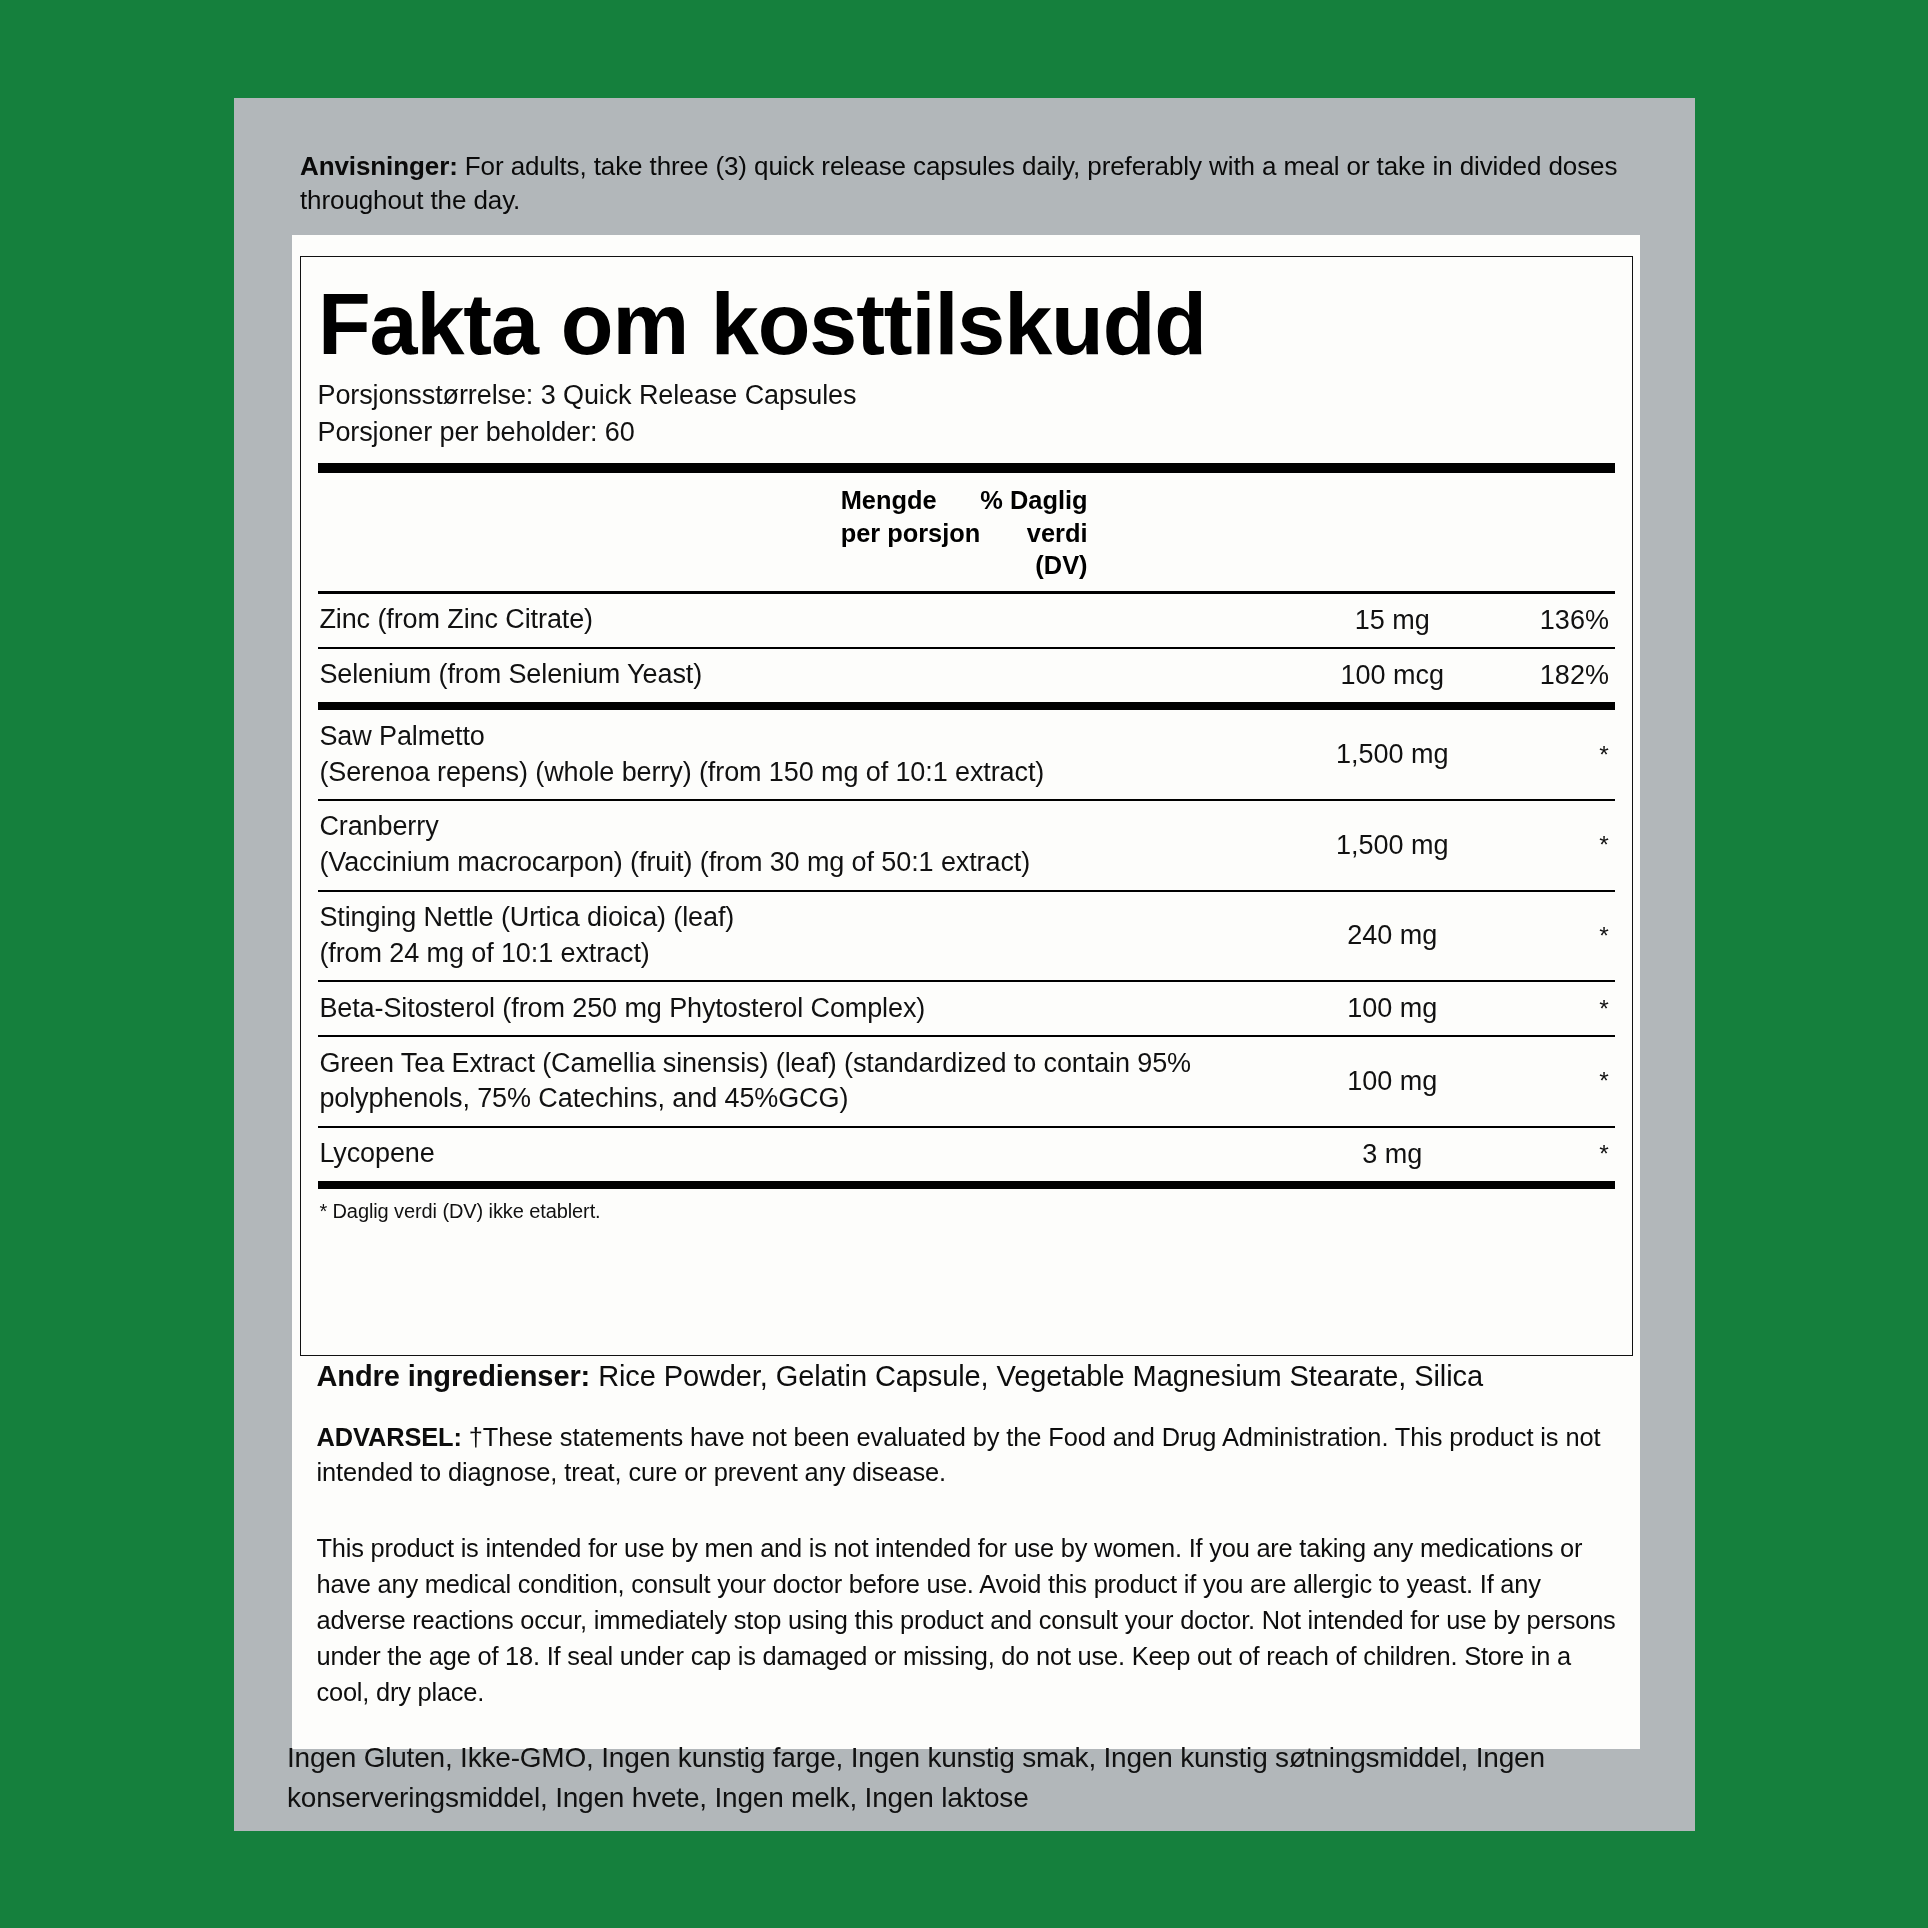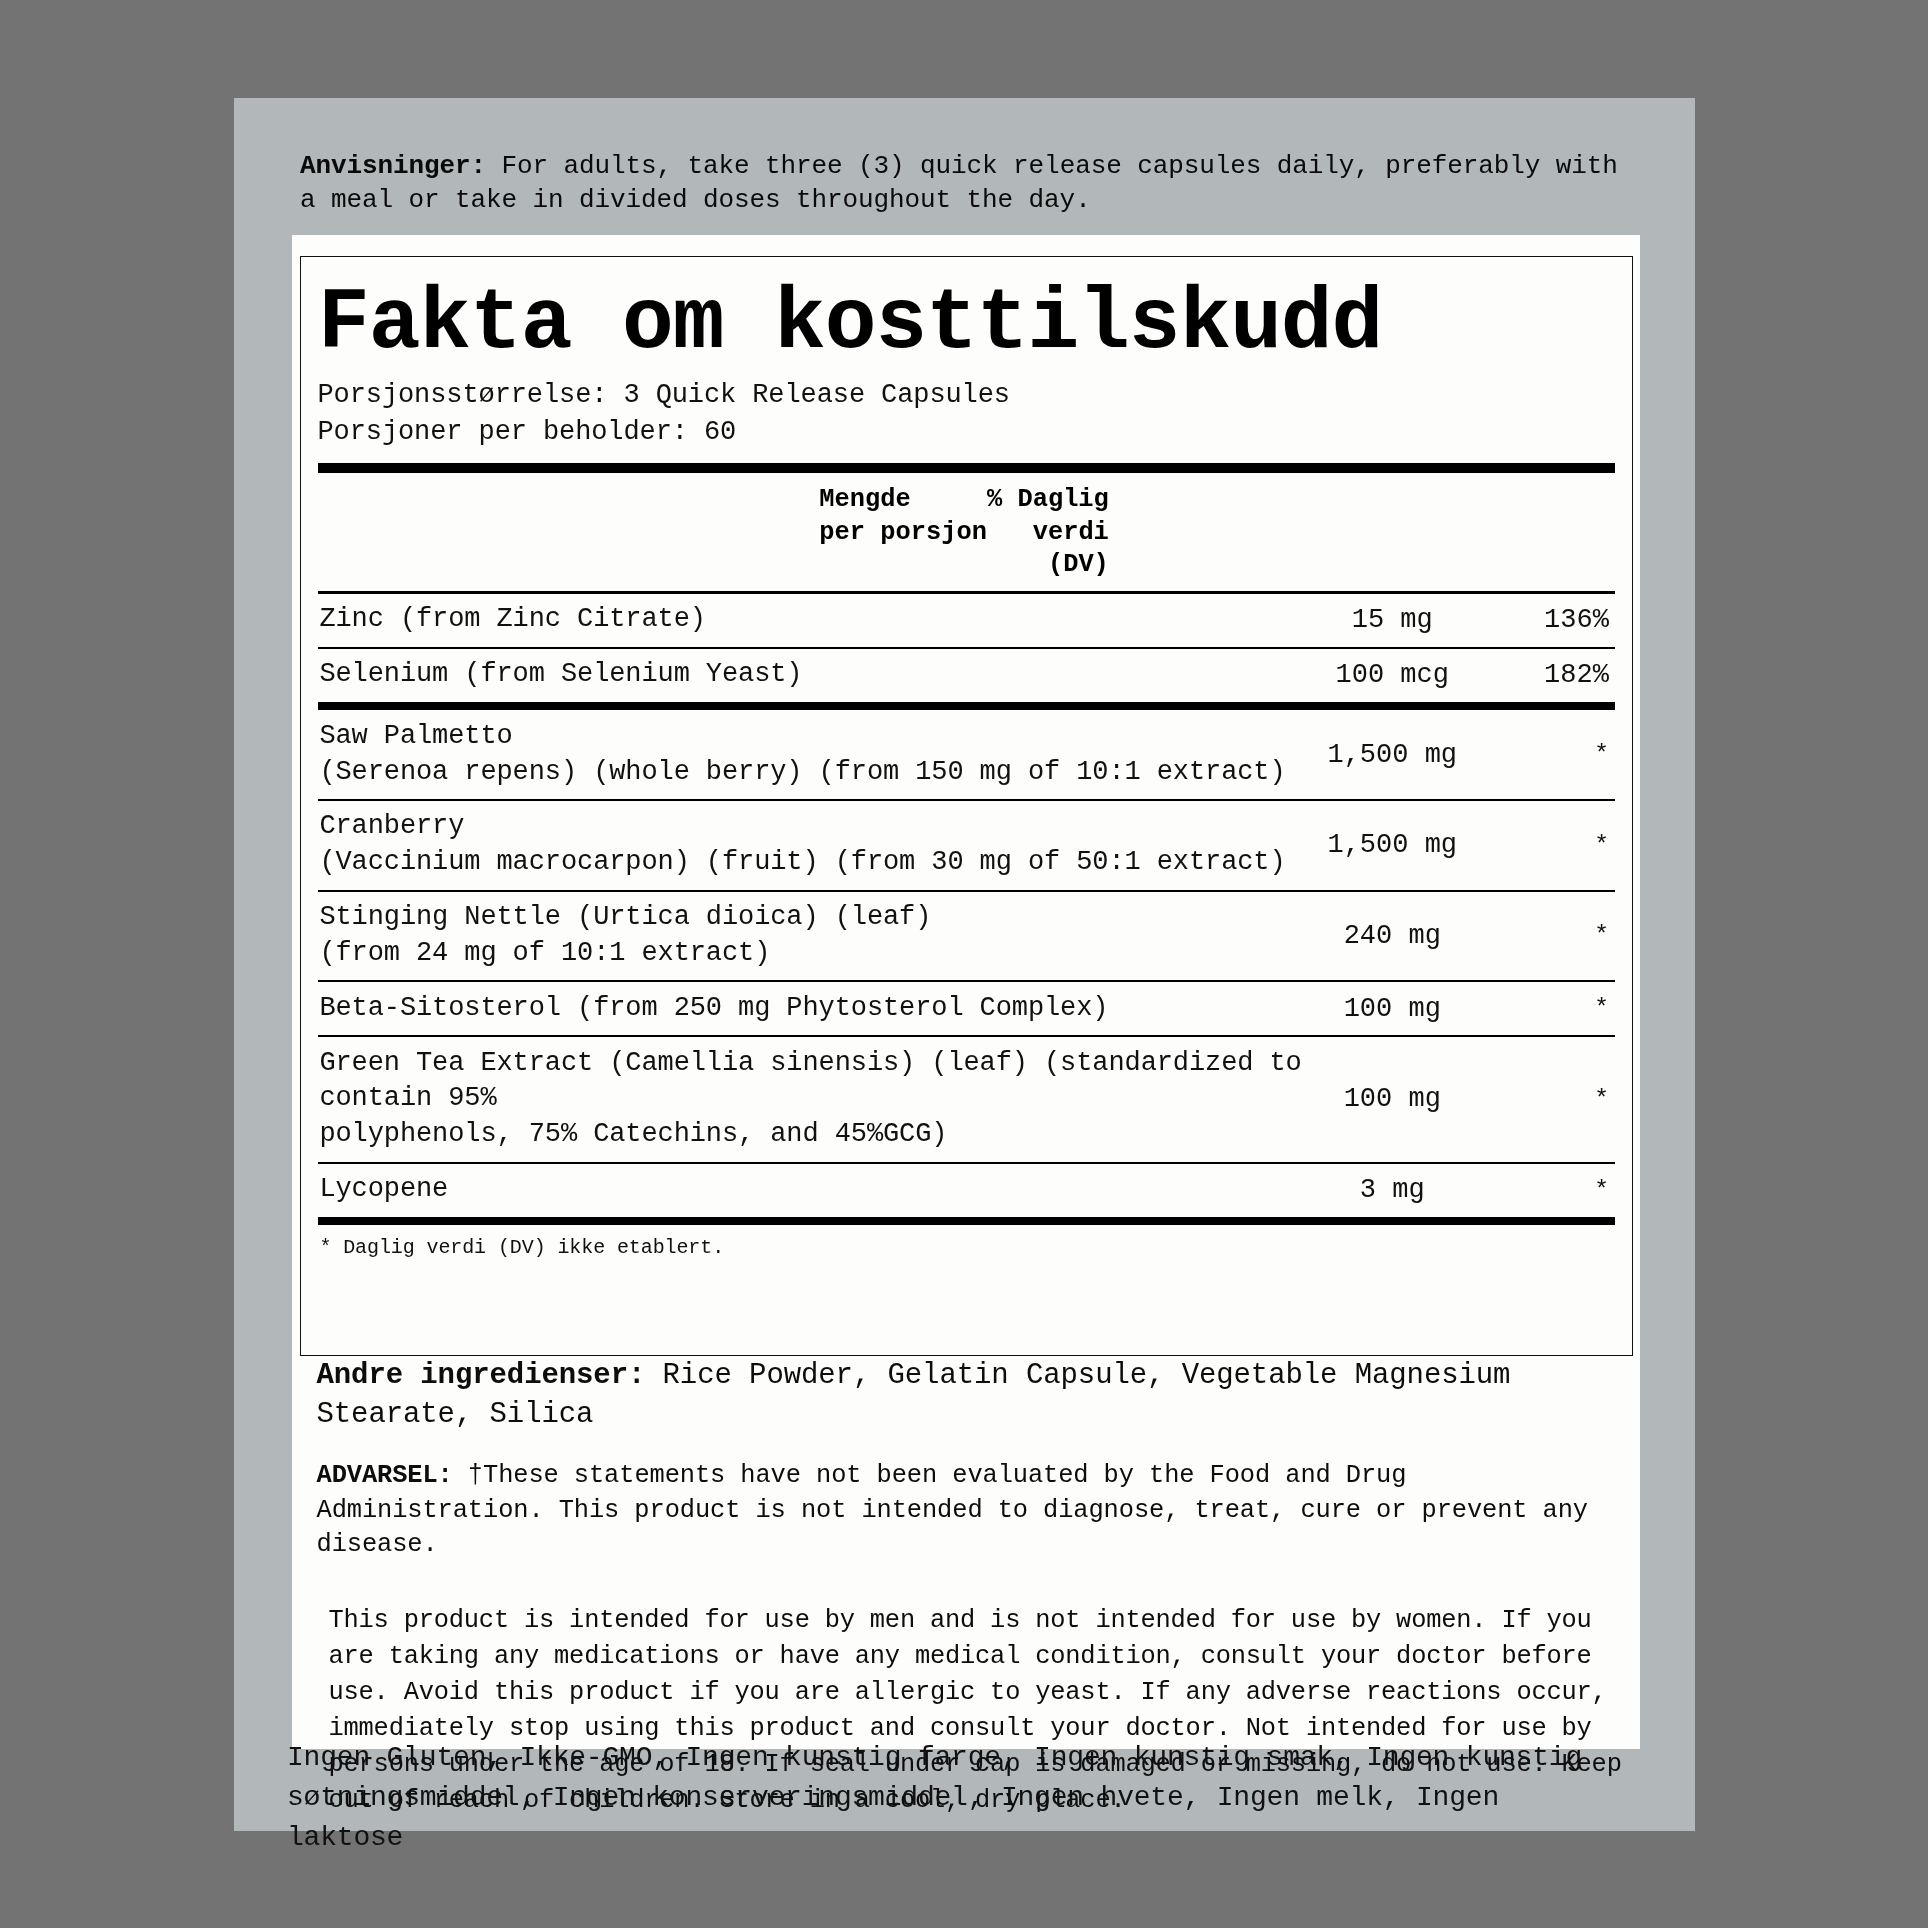--- a/index.html
+++ b/index.html
@@ -8,22 +8,21 @@
     width: 1928px;
     height: 1928px;
     background: #dcdcdf;
     font-family: "Liberation Sans", sans-serif;
   }
 
   #root {
     position: relative;
     width: 1928px;
     height: 1928px;
-    background: #737373;
-    font-family: Liberation Mono, monospace;
+    background: #15803d;
   }
 
   
   .gray-panel {
     position: absolute;
     left: 234px;
     top: 98px;
     width: 1461px;
     height: 1733px;
     background: #b2b7ba;
@@ -195,21 +194,20 @@
     letter-spacing: -0.1px;
   }
   .warning b { font-weight: bold; }
 
   .longtext {
     font-size: 25.4px;
     line-height: 1.42;
     color: #0d0d0d;
     margin-top: 41px;
     letter-spacing: -0.2px;
-    margin-left: 12px;
   }
 
   
   .freefrom {
     position: absolute;
     left: 53px;
     top: 1640px;
     width: 1337px;
     font-size: 28px;
     line-height: 1.42;

